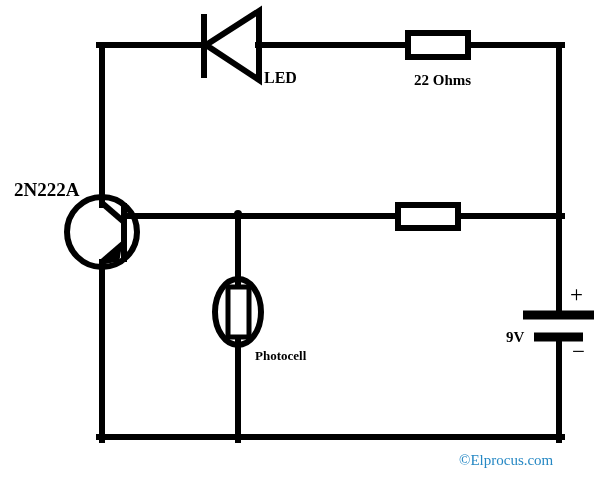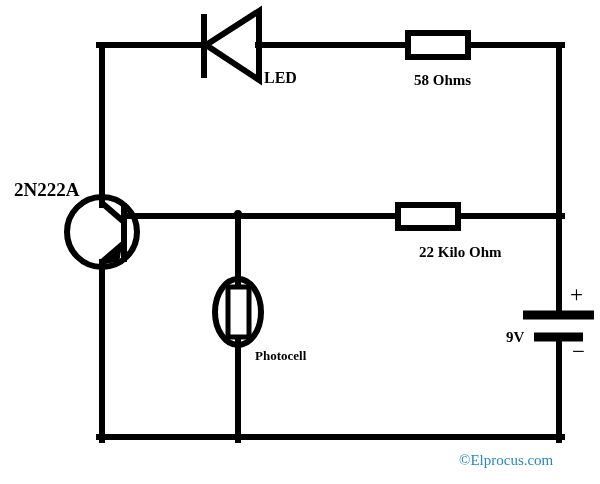--- a/index.html
+++ b/index.html
@@ -121,25 +121,24 @@
 
       <line x1="534" y1="337" x2="583" y2="337" stroke="#000000" stroke-width="9"></line>
     </g>
 
     <circle cx="238" cy="214" r="4" fill="#000000"></circle>
 
   </svg>
 
   <div class="label lbl-led">LED</div>
 
-  <div class="label lbl-r1">58 Ohms</div>
+  <div class="label lbl-r1">22 Ohms</div>
 
   <div class="label lbl-transistor">2N222A</div>
 
-  <div class="label lbl-r2">22 Kilo Ohm</div>
 
   <div class="label lbl-photocell">Photocell</div>
 
   <div class="label lbl-battery">9V</div>
 
   <div class="label lbl-plus">+</div>
 
   <div class="label lbl-minus">−</div>
 
   <div class="watermark" style="color: rgb(38, 136, 196);">©Elprocus.com</div>

